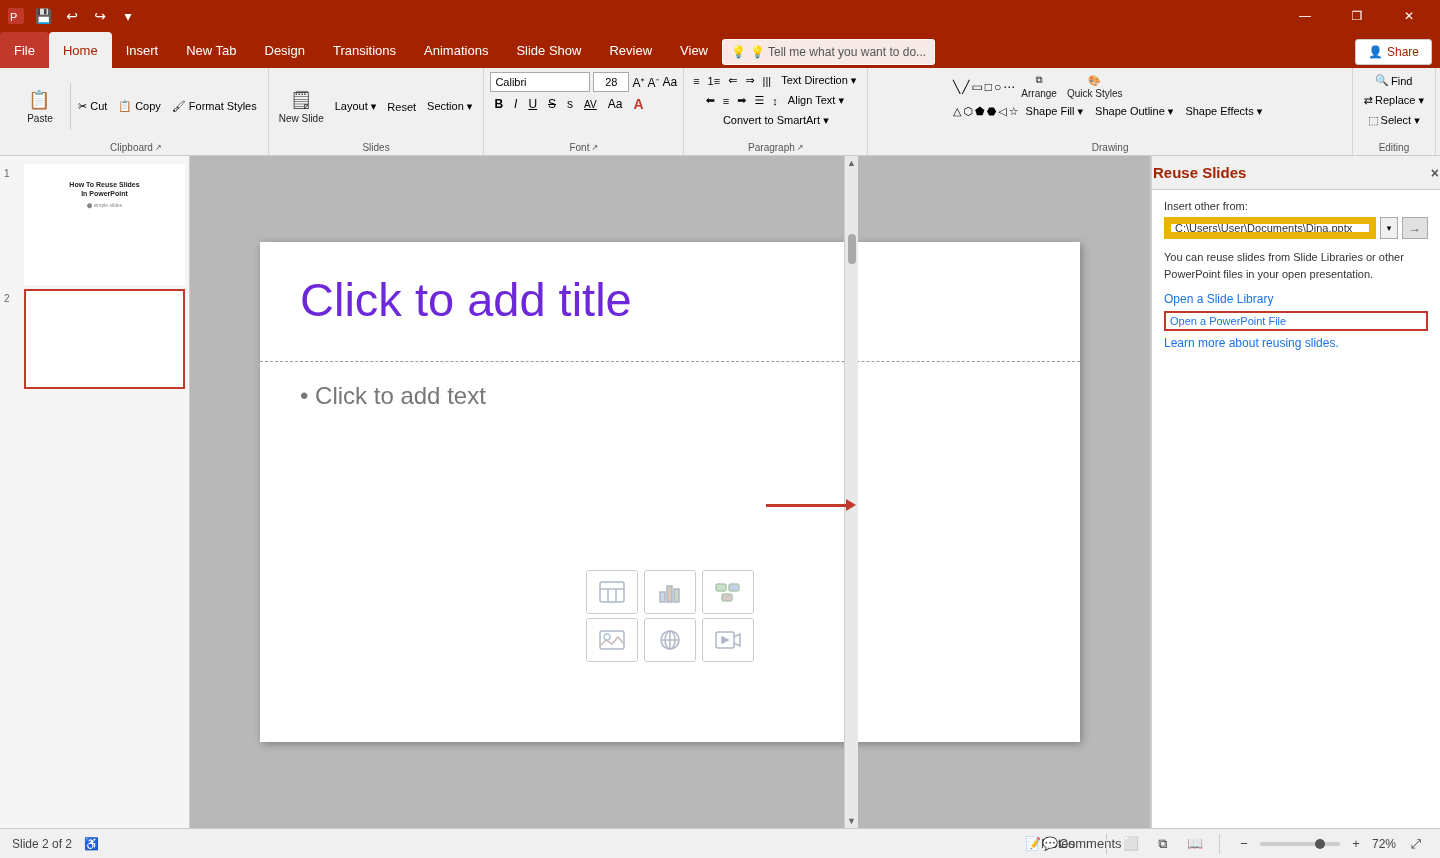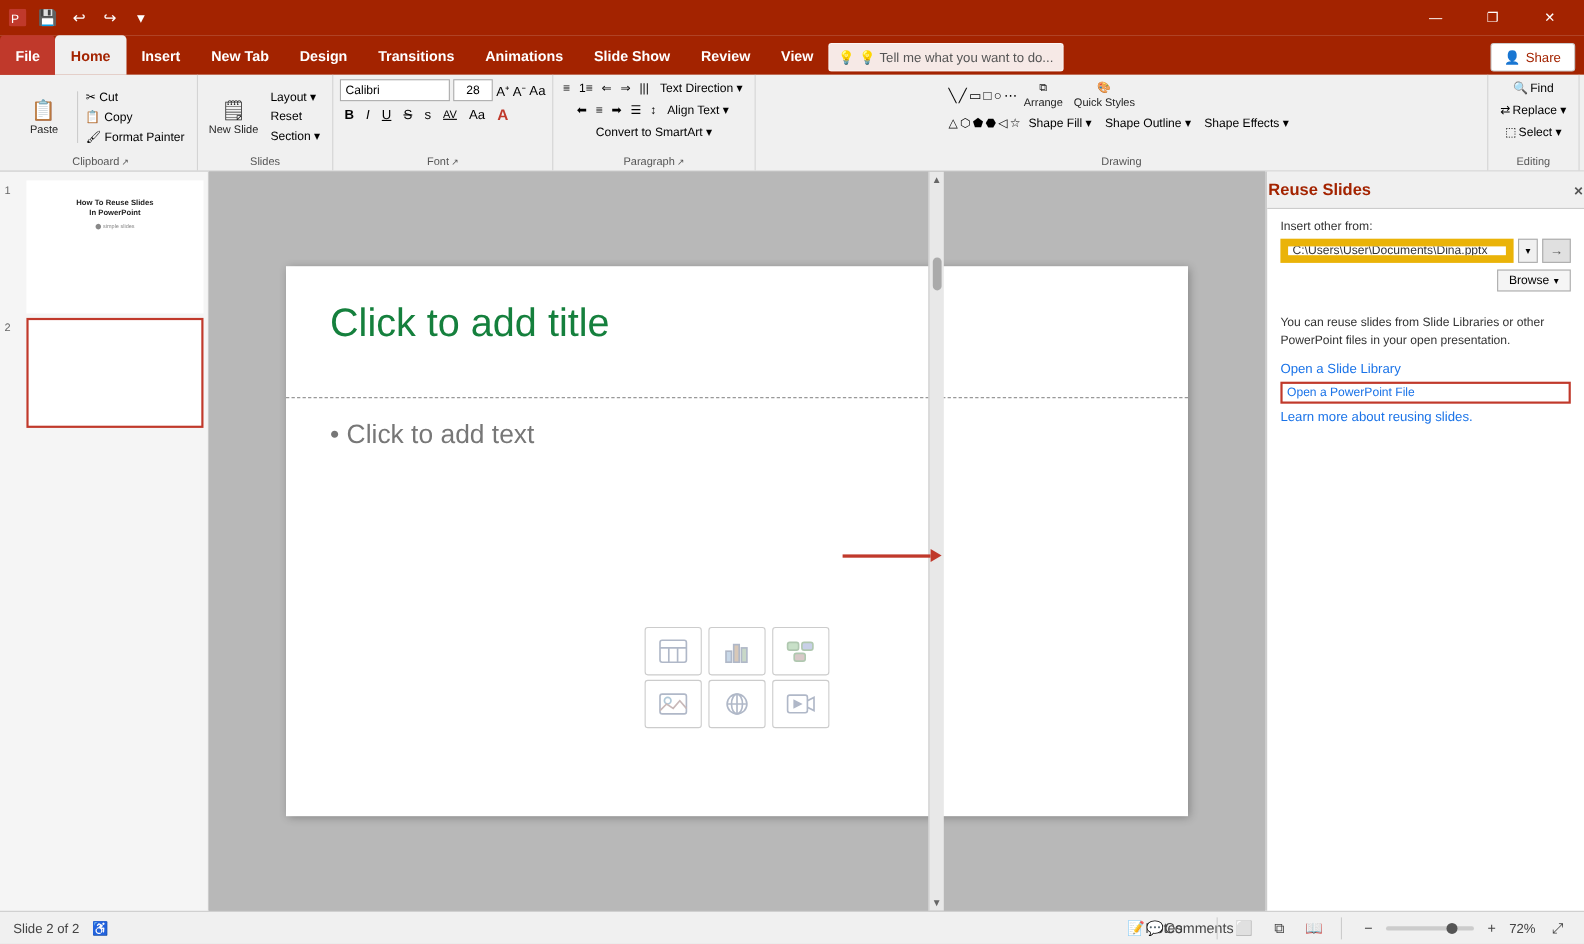--- a/index.html
+++ b/index.html
@@ -34,21 +34,20 @@
     .ribbon-tab {
       height: 36px;
       padding: 0 14px;
       display: flex;
       align-items: center;
       cursor: pointer;
       font-size: 13px;
       color: white;
       border-radius: 4px 4px 0 0;
       position: relative;
-      font-weight: bold;
     }
     .ribbon-tab.active {
       background: #f0f0f0;
       color: #a32300;
     }
     .ribbon-share {
       margin-left: auto;
       margin-right: 8px;
       height: 26px;
       padding: 0 12px;
@@ -120,21 +119,21 @@
       padding: 2px 4px;
       border-radius: 3px;
       cursor: pointer;
       min-width: 36px;
       font-size: 10px;
       color: #222;
       gap: 2px;
     }
     .ribbon-btn.large { min-width: 44px; font-size: 10px; }
     .ribbon-btn-icon { font-size: 18px; }
-    .ribbon-small-group { display: flex; flex-direction: column; gap: 1px; }
+    .ribbon-small-group { display: flex; flex-direction: row; gap: 1px; align-items: flex-end; }
     .ribbon-small-btn {
       padding: 2px 5px;
       border-radius: 2px;
       cursor: pointer;
       font-size: 11px;
       display: flex;
       align-items: center;
       gap: 2px;
       white-space: nowrap;
     }
@@ -236,22 +235,22 @@
       display: flex;
       flex-direction: column;
     }
     .slide-title-area {
       border-bottom: 1px dashed #999;
       padding: 30px 40px;
       min-height: 120px;
       cursor: text;
     }
     .slide-title-text {
-      font-size: 36px;
-      color: #15803d;
+      font-size: 47px;
+      color: #6d28d9;
       font-weight: 300;
     }
     .slide-content-area {
       flex: 1;
       padding: 20px 40px;
       cursor: text;
       position: relative;
     }
     .slide-content-text {
       font-size: 24px;
@@ -507,21 +506,21 @@
     <div class="ribbon-group-content">
       <div class="paste-btn">
         <div class="ribbon-btn large">
           <span class="ribbon-btn-icon">📋</span>
           <span>Paste</span>
         </div>
       </div>
       <div class="ribbon-small-group">
         <div class="ribbon-small-btn">✂ Cut</div>
         <div class="ribbon-small-btn">📋 Copy</div>
-        <div class="ribbon-small-btn">🖌 Format Painter</div>
+        <div class="ribbon-small-btn">🖌 Format Styles</div>
       </div>
     </div>
     <div class="ribbon-group-label">
       <span>Clipboard</span>
       <span class="expand-icon">↗</span>
     </div>
   </div>
 
   <div class="ribbon-group">
     <div class="ribbon-group-content">
@@ -754,23 +753,20 @@
       <div class="reuse-panel-title">Reuse Slides</div>
       <div class="reuse-panel-close">×</div>
     </div>
     <div class="reuse-panel-body">
       <div class="insert-from-label">Insert other from:</div>
       <div class="file-path-row">
         <input class="file-path-input" type="text" value="C:\Users\User\Documents\Dina.pptx" style="">
         <div class="file-path-dropdown">▾</div>
         <div class="file-path-go">→</div>
       </div>
-      <div class="clearfix">
-        <div class="browse-btn">Browse</div>
-      </div>
       <div class="reuse-desc">You can reuse slides from Slide Libraries or other PowerPoint files in your open presentation.</div>
       <a class="reuse-link">Open a Slide Library</a>
       <a class="reuse-link-highlighted">Open a PowerPoint File</a>
       <a class="reuse-link">Learn more about reusing slides.</a>
     </div>
   </div>
 
 </div>
 
 <div class="status-bar">

